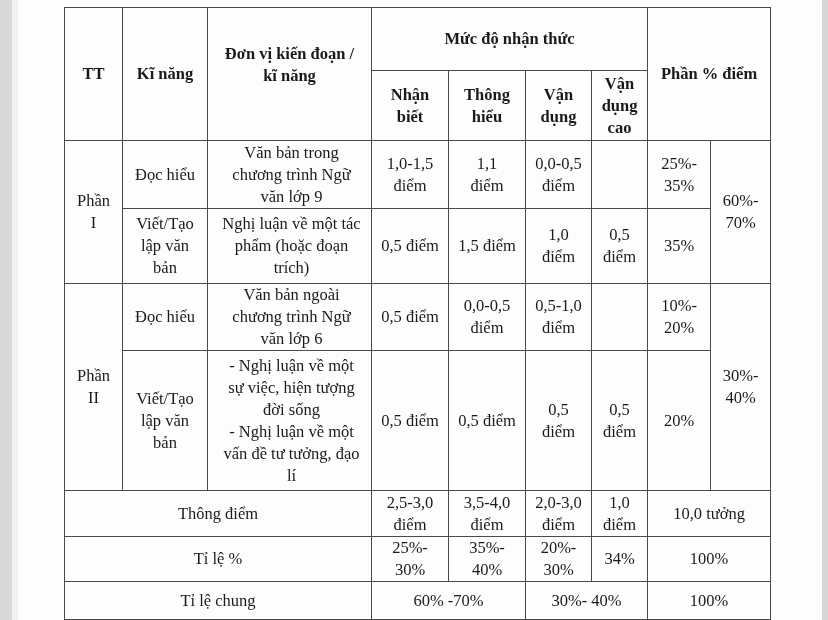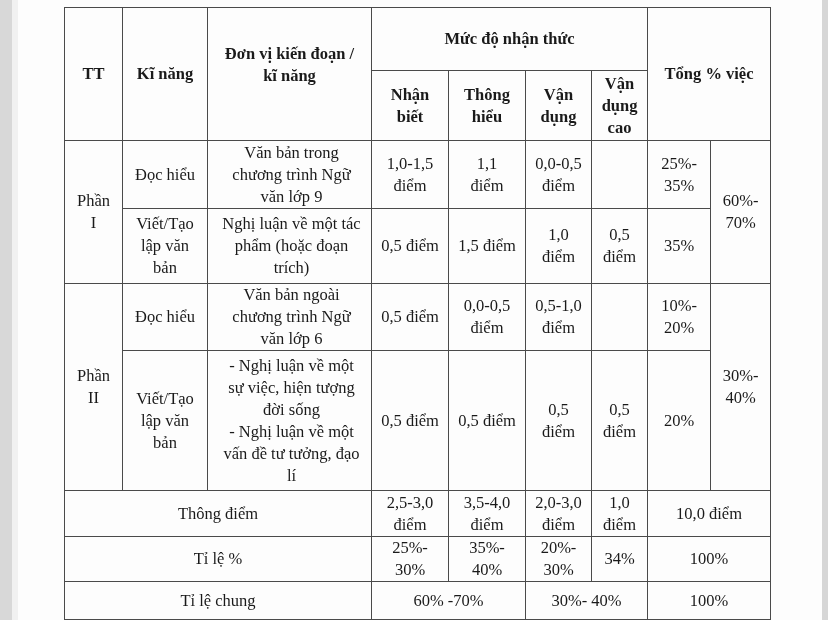--- a/index.html
+++ b/index.html
@@ -55,21 +55,21 @@
     <col style="width:60px">
   </colgroup>
 
   <tbody>
       <tr style="height:63px">
     <th rowspan="2" class="pre">TT</th>
     <th rowspan="2" class="pre">Kĩ năng</th>
     <th rowspan="2" class="pre" style="vertical-align:middle;padding-bottom:18px">Đơn vị kiến đoạn /
 kĩ năng</th>
     <th colspan="4">Mức độ nhận thức</th>
-    <th colspan="2" rowspan="2">Tổng % việc</th>
+    <th colspan="2" rowspan="2">Phần % điểm</th>
   </tr>
 
   <tr style="height:70px">
     <th class="pre">Nhận
 biết</th>
     <th class="pre">Thông
 hiểu</th>
     <th class="pre">Vận
 dụng</th>
     <th class="pre">Vận
@@ -154,21 +154,21 @@
   <tr style="height:46px">
     <td colspan="3" class="b">Thông điểm</td>
     <td class="pre">2,5-3,0
 điểm</td>
     <td class="pre">3,5-4,0
 điểm</td>
     <td class="pre">2,0-3,0
 điểm</td>
     <td class="pre">1,0
 điểm</td>
-    <td colspan="2" class="b">10,0 điểm</td>
+    <td colspan="2" class="b">10,0 tưởng</td>
   </tr>
 
   <tr style="height:44px">
     <td colspan="3" class="b">Tỉ lệ %</td>
     <td class="pre">25%-
 30%</td>
     <td class="pre">35%-
 40%</td>
     <td class="pre">20%-
 30%</td>

